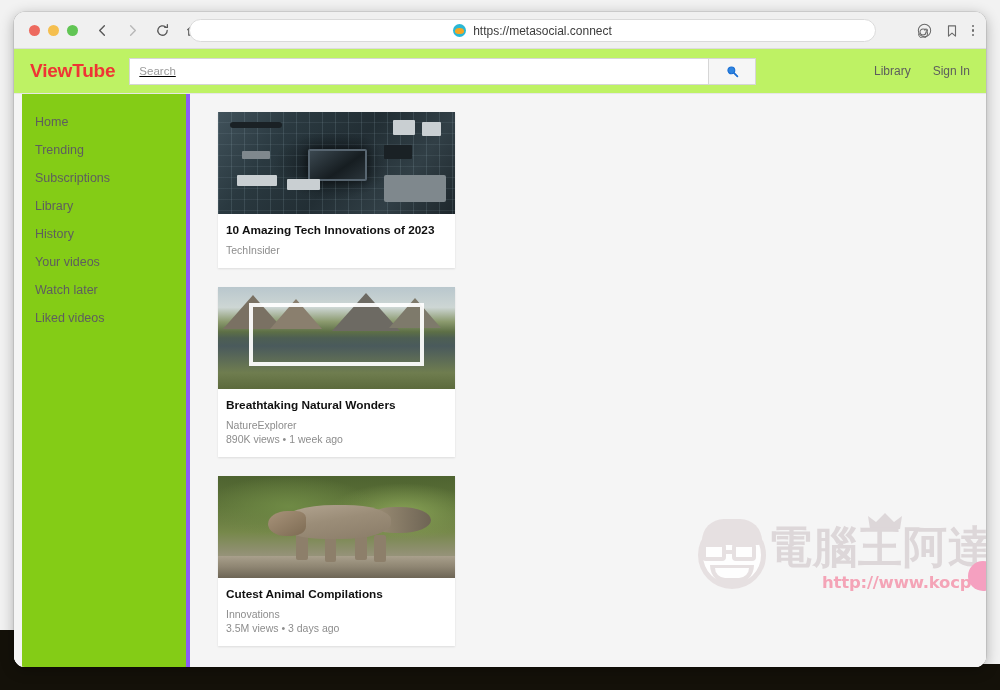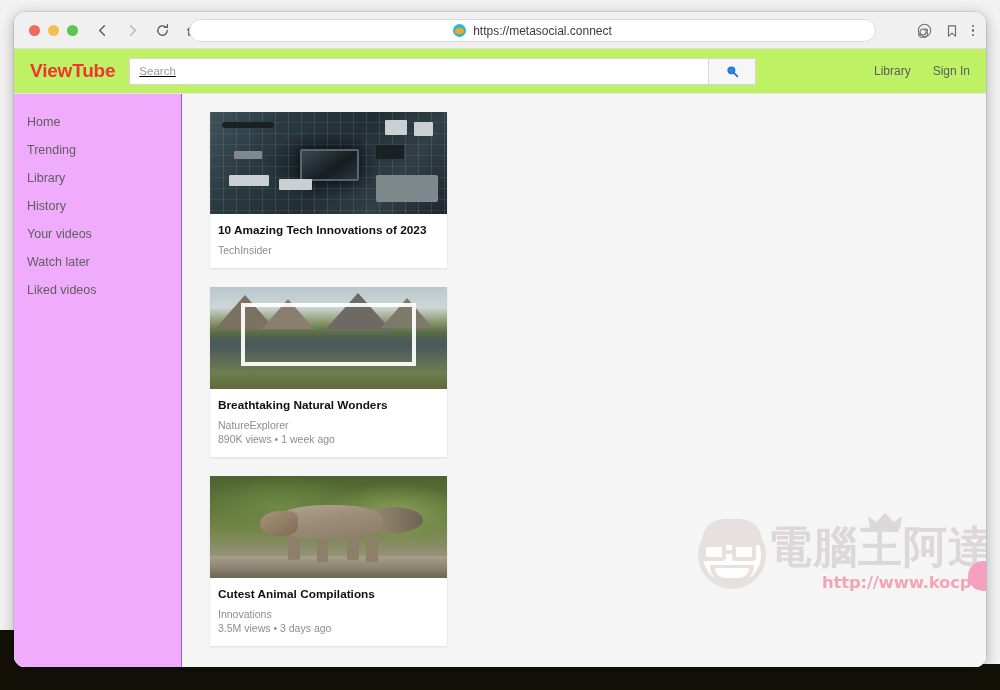--- a/index.html
+++ b/index.html
@@ -218,23 +218,24 @@
   .body-split {
     flex: 1;
     display: flex;
     overflow: hidden;
     background: #f5f5f5;
   }
 
   .sidebar {
     width: 168px;
     min-width: 168px;
-    background: #f0abfc;
+    background: #84cc16;
     padding: 14px 0 0 0;
-    border-right: 1px solid #8b5cf6;
+    border-right: 4px solid #8b5cf6;
+    margin-left: 8px;
   }
   .side-item {
     font-size: 12.5px;
     color: #5e5e5e;
     padding: 7px 0 7px 13px;
     cursor: pointer;
     white-space: nowrap;
   }
 
   
@@ -565,20 +566,21 @@
         <span class="header-link">Library</span>
         <span class="header-link">Sign In</span>
       </div>
     </div>
 
     <div class="body-split">
 
       <div class="sidebar">
         <div class="side-item">Home</div>
         <div class="side-item">Trending</div>
+        <div class="side-item">Subscriptions</div>
         <div class="side-item">Library</div>
         <div class="side-item">History</div>
         <div class="side-item">Your videos</div>
         <div class="side-item">Watch later</div>
         <div class="side-item">Liked videos</div>
       </div>
 
       <div class="content">
 
         <div class="video-card">

